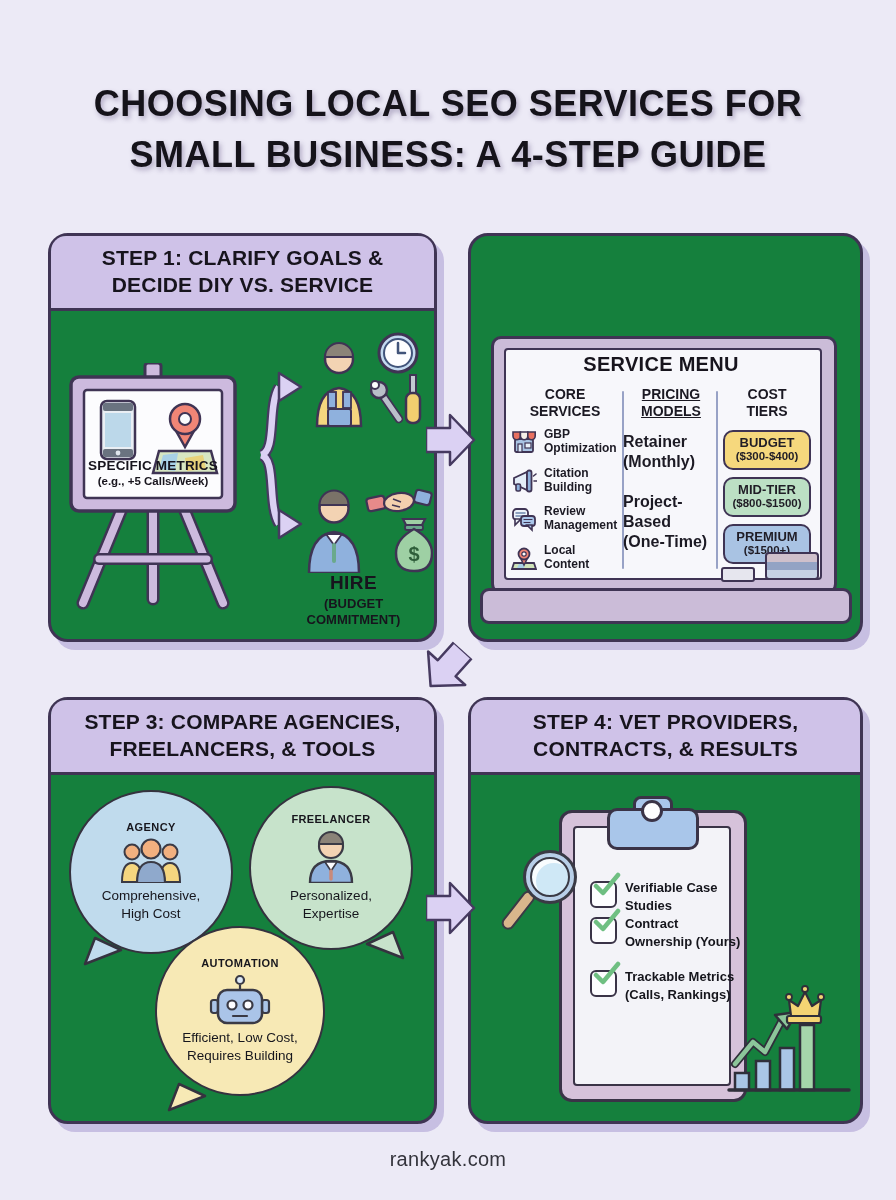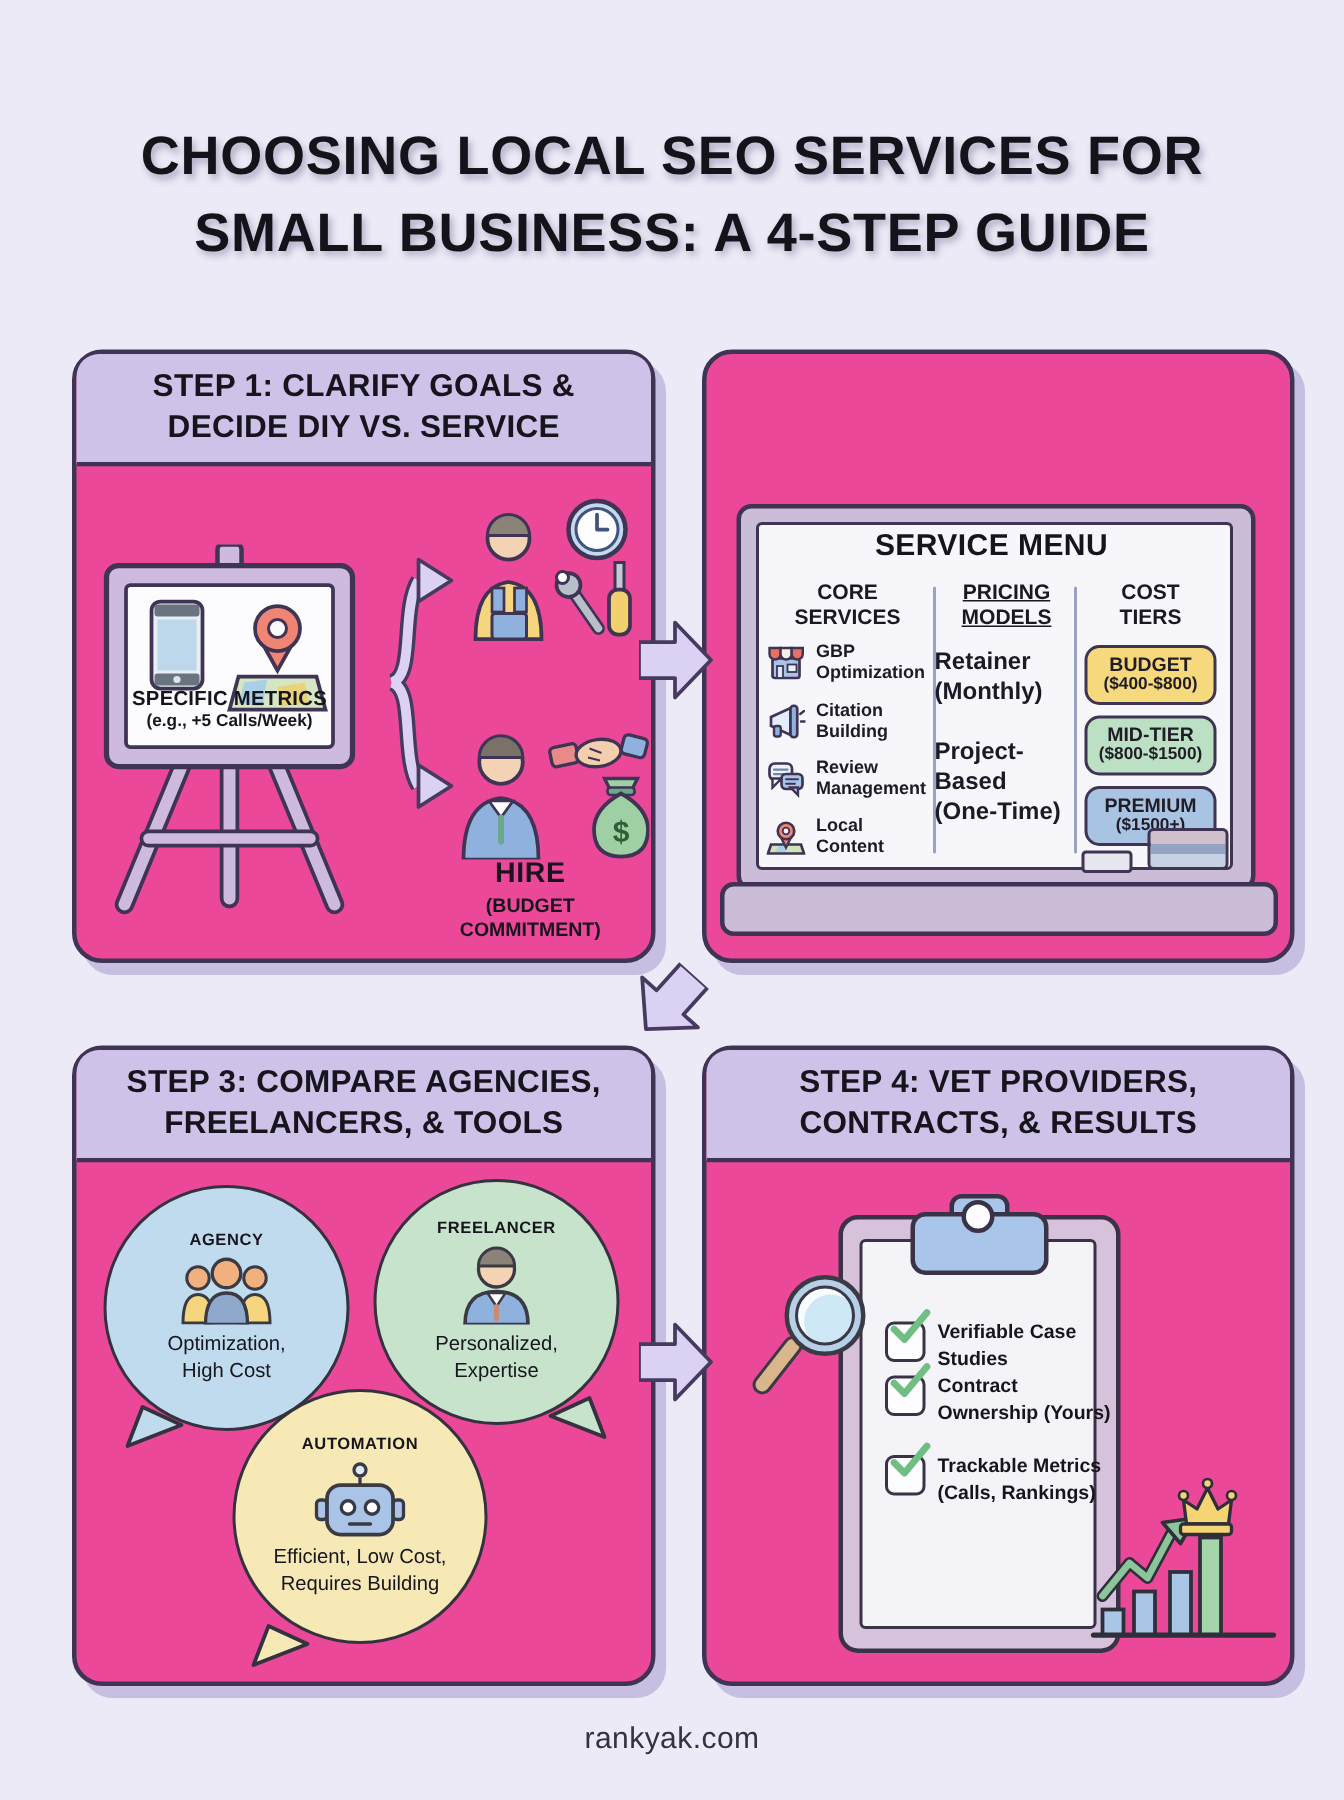--- a/index.html
+++ b/index.html
@@ -6,21 +6,21 @@
   body{background:#d8d5e6;font-family:"Liberation Sans", sans-serif;}
   #canvas{position:relative;width:896px;height:1200px;background:#eceaf6;overflow:hidden;margin:0 auto;}
   .pl{white-space:pre-line;}
 
   
   .main-title{position:absolute;top:78px;left:0;width:100%;text-align:center;
     font-size:36px;font-weight:bold;letter-spacing:0.5px;line-height:1.42;color:#15131a;
     text-shadow:2px 3px 5px rgba(104,92,136,0.45);}
 
   
-  .panel{position:absolute;background:#ec4899;border:3.5px solid #3f3454;border-radius:20px;
+  .panel{position:absolute;background:#15803d;border:3.5px solid #3f3454;border-radius:20px;
     box-shadow:7px 8px 0 rgba(170,155,210,0.55);}
   .panel-header{position:absolute;left:0;top:0;right:0;height:72px;background:#cfc2e8;
     border-bottom:3px solid #3f3454;border-radius:15px 15px 0 0;display:flex;align-items:center;justify-content:center;
     text-align:center;font-size:21px;font-weight:bold;line-height:1.28;color:#17141d;letter-spacing:0.2px;}
   #panel1{left:48px;top:233px;width:383px;height:403px;}
   #panel2{left:468px;top:233px;width:389px;height:403px;}
   #panel3{left:48px;top:697px;width:383px;height:421px;}
   #panel4{left:468px;top:697px;width:389px;height:421px;}
   .abs{position:absolute;}
 
@@ -240,21 +240,21 @@
 Content</span>
     </div>
 
     <div class="price-item pl" style="left:152px;top:196px;">Retainer
 (Monthly)</div>
     <div class="price-item pl" style="left:152px;top:256px;">Project-Based
 (One-Time)</div>
 
     <div class="tier-chip" style="top: 194px; background-color: rgb(246, 216, 125);">
       <div class="t1">BUDGET</div>
-      <div class="t2">($400-$800)</div>
+      <div class="t2">($300-$400)</div>
     </div>
     <div class="tier-chip" style="top: 241px; background-color: rgb(188, 224, 196);">
       <div class="t1">MID-TIER</div>
       <div class="t2">($800-$1500)</div>
     </div>
     <div class="tier-chip" style="top: 288px; background-color: rgb(169, 195, 227);">
       <div class="t1">PREMIUM</div>
       <div class="t2">($1500+)</div>
     </div>
 
@@ -270,21 +270,21 @@
     <div class="bubble" id="bubble-agency" style="background-color: rgb(192, 219, 237);">
       <div class="b-title">AGENCY</div>
       <svg width="62" height="46" viewBox="0 0 62 46">
         <circle cx="12" cy="15" r="7.5" fill="#f2b07f" stroke="#3a3a45" stroke-width="2"></circle>
         <path d="M2,45 Q2,26 12,26 Q22,26 22,45 Z" fill="#f5d67f" stroke="#3a3a45" stroke-width="2"></path>
         <circle cx="50" cy="15" r="7.5" fill="#f2b07f" stroke="#3a3a45" stroke-width="2"></circle>
         <path d="M40,45 Q40,26 50,26 Q60,26 60,45 Z" fill="#f5d67f" stroke="#3a3a45" stroke-width="2"></path>
         <circle cx="31" cy="12" r="9.5" fill="#f2b07f" stroke="#3a3a45" stroke-width="2.2"></circle>
         <path d="M17,46 Q17,25 31,25 Q45,25 45,46 Z" fill="#8fa9cc" stroke="#3a3a45" stroke-width="2.2"></path>
       </svg>
-      <div class="b-desc pl">Optimization,
+      <div class="b-desc pl">Comprehensive,
 High Cost</div>
     </div>
     <svg class="tail" style="left:32px;top:236px;" viewBox="0 0 40 30">
       <polygon points="2,28 12,2 38,14" stroke="#35323f" stroke-width="2.5" stroke-linejoin="round" style="fill: rgb(192, 219, 237);"></polygon>
     </svg>
 
     <div class="bubble" id="bubble-freelancer" style="background-color: rgb(199, 227, 203);">
       <div class="b-title">FREELANCER</div>
       <svg width="54" height="54" viewBox="0 0 54 54">
         <path d="M6,54 Q6,32 27,32 Q48,32 48,54 Z" fill="#8fb1dd" stroke="#3a3a45" stroke-width="2.4"></path>

